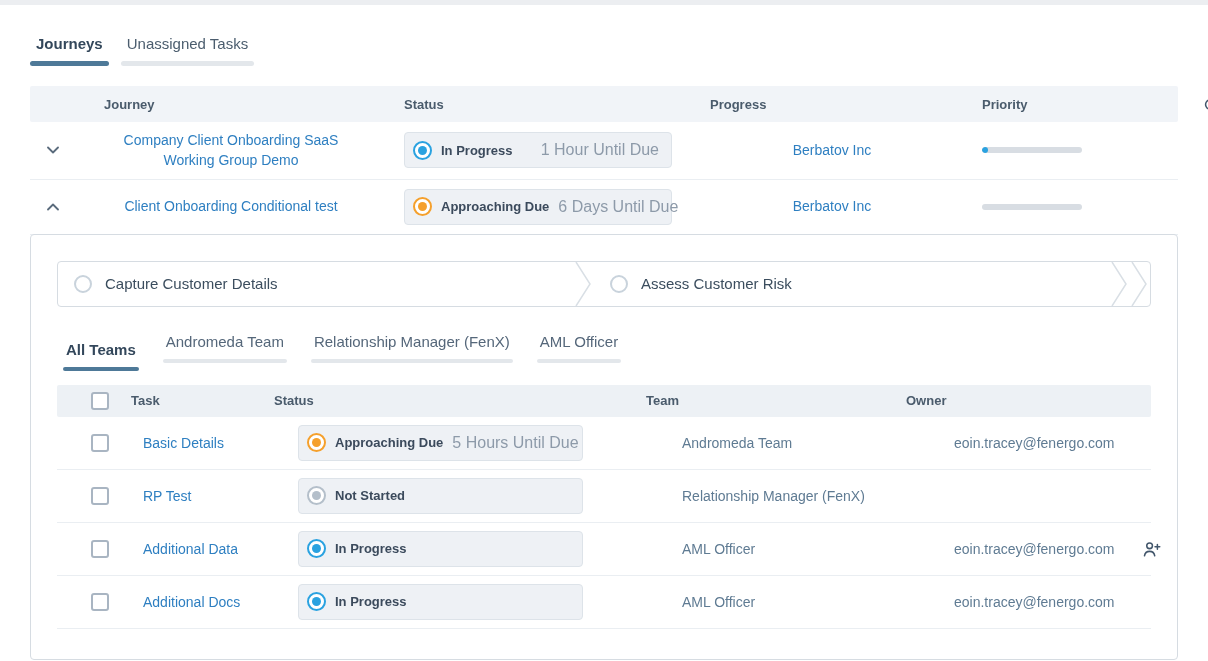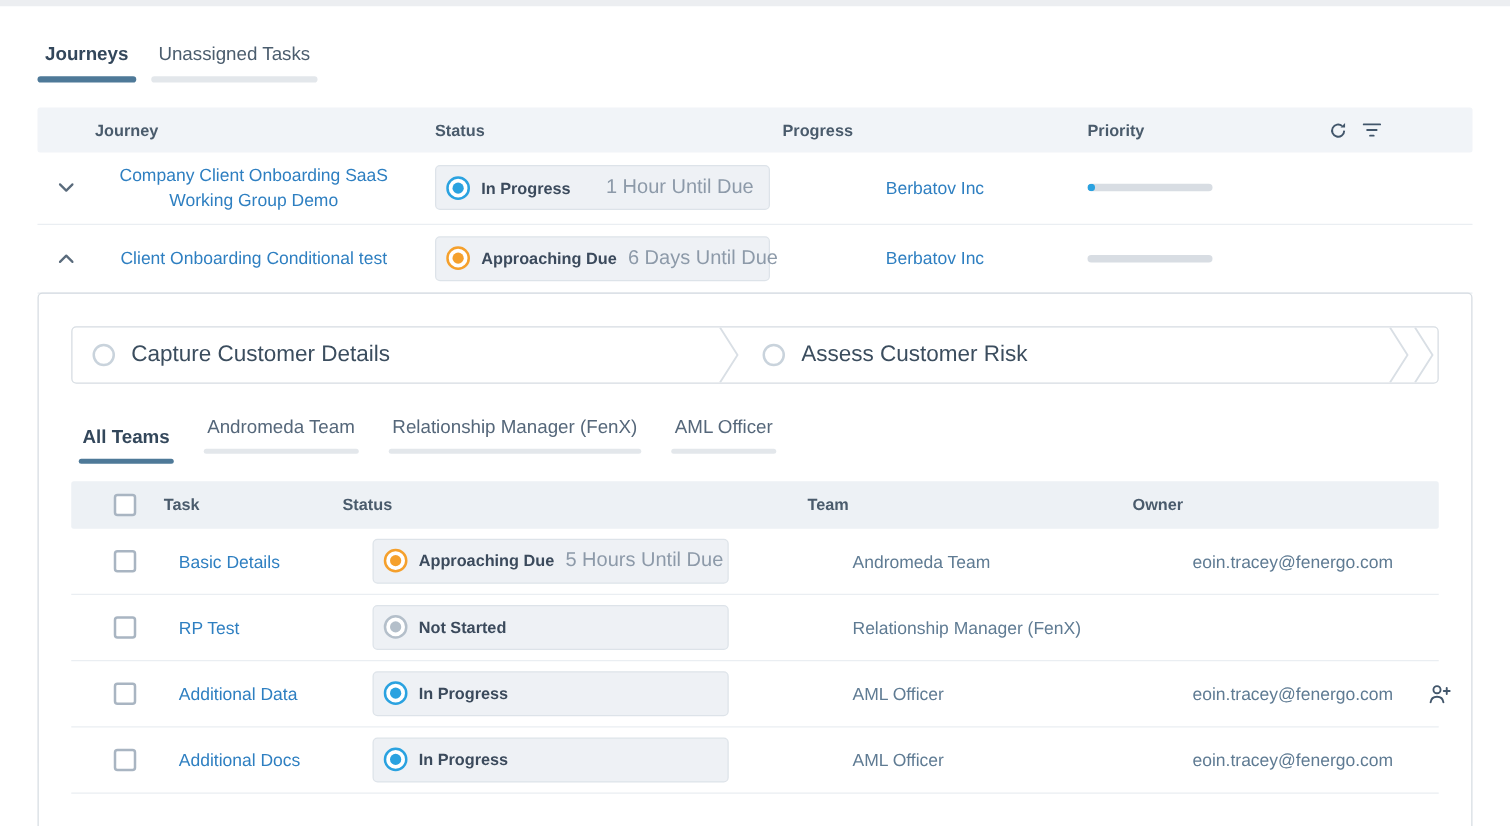--- a/index.html
+++ b/index.html
@@ -17,21 +17,21 @@
   .main-tabs { display:flex; gap:12px; margin-top:30px; }
   .main-tab { cursor:pointer; }
   .main-tab .label { display:block; padding:0 6px 0 6px; font-size:15px; color:#4b5d6e; }
   .main-tab.active .label { font-weight:700; color:#33475b; }
   .main-tab .bar { height:5px; border-radius:2.5px; margin-top:9px;
     background:var(--inactive-tab-underline,#e3e7eb); }
   .main-tab.active .bar { background:var(--active-tab-underline,#4e7998); }
 
   
   .jt { margin-top:20px; }
-  .jt-grid { display:grid; grid-template-columns:46px 272px 278px 244px 115px 130px 1fr; align-items:center; }
+  .jt-grid { display:grid; grid-template-columns:46px 272px 278px 244px 115px 130px 1fr; align-items:center;gap:28px; }
   .jt-header { background:var(--header-row-bg,#f1f4f8); height:36px; font-size:13px; color:#4a5b6c; font-weight:600; border-radius:2px; }
   .jt-header .h-icons { display:flex; justify-content:flex-end; align-items:center; gap:12px; padding-right:10px; }
   .icon-btn { display:inline-flex; align-items:center; justify-content:center; cursor:pointer; }
   .j-row { min-height:55px; border-bottom:1px solid #eaeef2;text-align:center; }
   .cell-expander { display:flex; justify-content:center; }
   .chev { cursor:pointer; display:inline-flex; padding:4px; }
   .j-name a, .client a { color:var(--link-blue,#2e7fc1); line-height:1.45; }
   .j-name { padding:8px 18px 8px 0; }
 
   
@@ -48,38 +48,38 @@
   .status-icon.not-started { --c: var(--status-not-started,#b4bfca); }
 
   
   .track { width:100px; height:6px; border-radius:3px; background:#d8dde3; overflow:hidden; }
   .track .fill { height:100%; border-radius:3px; background:var(--status-in-progress,#2aa2e0); width:0; }
 
   
   .panel { border:1px solid #d6dce2; border-radius:4px; margin-top:-1px; padding:26px 26px 0 26px; }
 
   .stages { display:flex; align-items:stretch; border:1px solid #d6dce2; border-radius:4px; height:46px; background:#fff; }
-  .stage { flex:1; display:flex; align-items:center; gap:13px; padding-left:16px; font-size:18px; color:#3b4d5e; cursor:pointer; min-width:0; }
+  .stage { flex:1; display:flex; align-items:center; gap:13px; padding-left:16px; font-size:15px; color:#3b4d5e; cursor:pointer; min-width:0; }
   .stage .stage-label { white-space:nowrap; overflow:hidden; text-overflow:ellipsis; padding-right:8px; }
   .stage-circle { width:18px; height:18px; border:2px solid #c9d3dc; border-radius:50%; background:#fff; flex:none; }
   .stage-sep { flex:none; width:20px; }
   .stage-sep svg { display:block; height:100%; width:100%; }
 
   
   .team-tabs { display:flex; gap:24px; margin-top:26px; margin-left:6px; }
   .team-tab { cursor:pointer; }
   .team-tab .label { display:block; padding:0 3px; font-size:15px; color:#55677a; }
   .team-tab.active .label { font-weight:700; color:#33475b;margin-top:8px; }
   .team-tab .bar { height:4px; border-radius:2px; margin-top:9px; background:var(--inactive-tab-underline,#e3e7eb); }
   .team-tab.active .bar { background:var(--active-tab-underline,#44708f); }
 
   
   .tt { margin-top:14px; padding-bottom:30px; }
   .tt-grid { display:grid; grid-template-columns:74px 143px 372px 260px 1fr 40px; align-items:center; }
-  .tt-header { background:#edf1f5; height:38px; font-size:13px; color:#4a5b6c; font-weight:600; border-radius:2px; }
+  .tt-header { background:#edf1f5; height:32px; font-size:13px; color:#4a5b6c; font-weight:600; border-radius:2px; }
   .t-row { height:53px; border-bottom:1px solid #eaeef2;gap:12px; }
   .cell-check { padding-left:34px; display:flex; align-items:center; }
   .checkbox { width:18px; height:18px; border:2px solid #a9b5c2; border-radius:3px; background:#fff; cursor:pointer; flex:none; }
   .t-task a { color:var(--link-blue,#2e7fc1); }
   .badge.task-badge { width:285px; }
   .t-team, .t-owner { color:#5f7b93; font-size:14px; }
   .cell-rowicon { display:flex; justify-content:flex-end; padding-right:6px; }
 </style>
 </head>
 <body>

